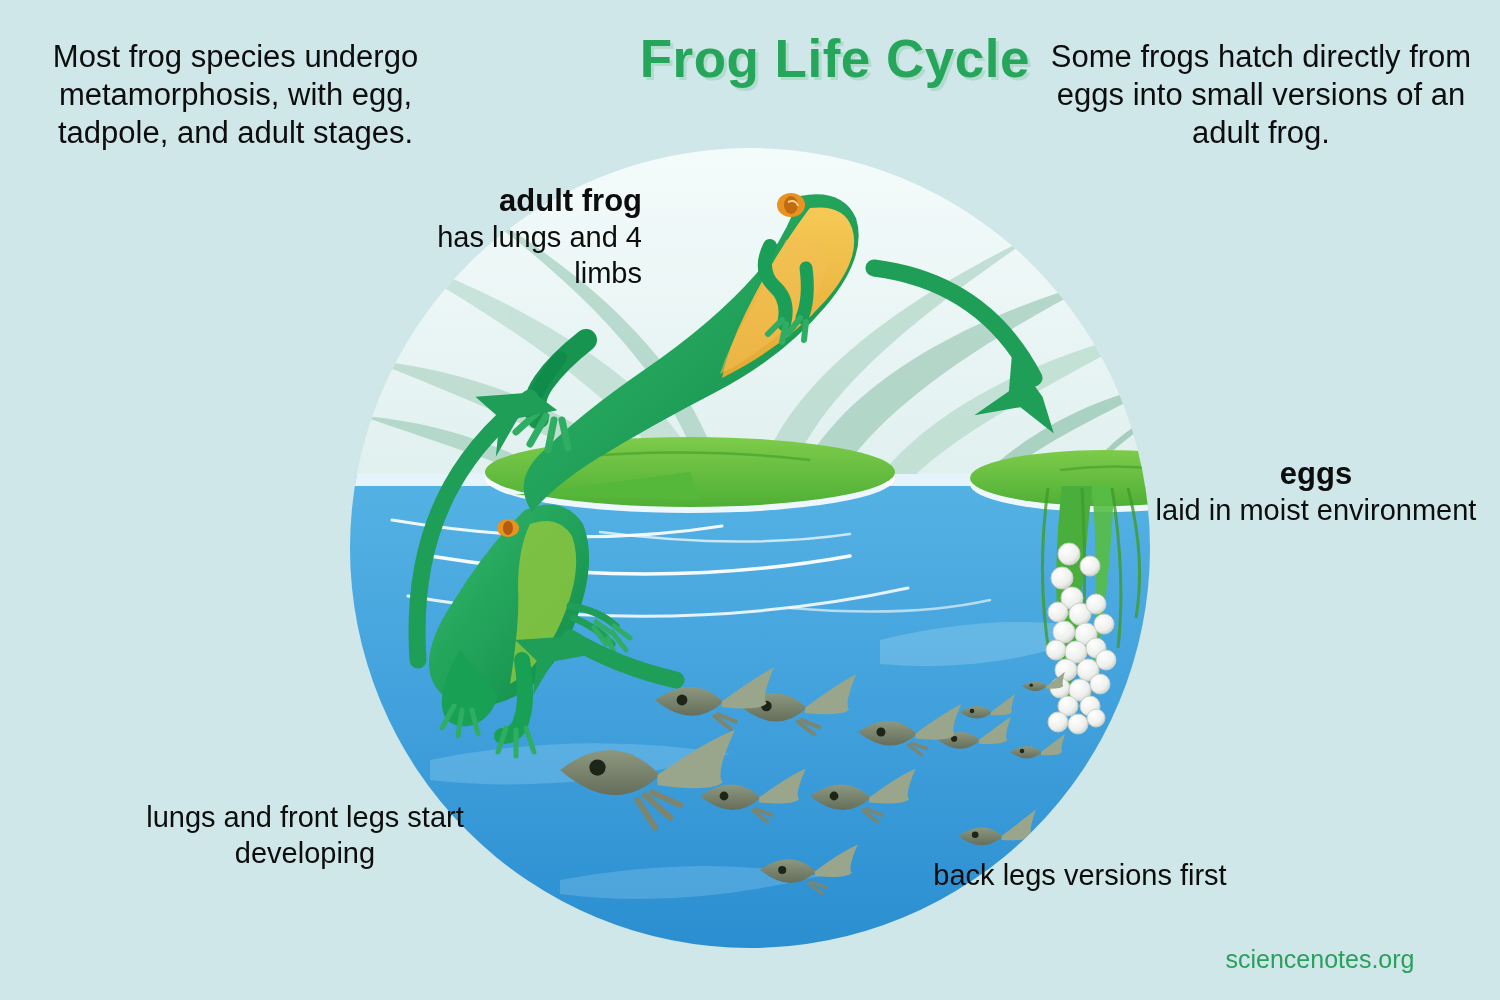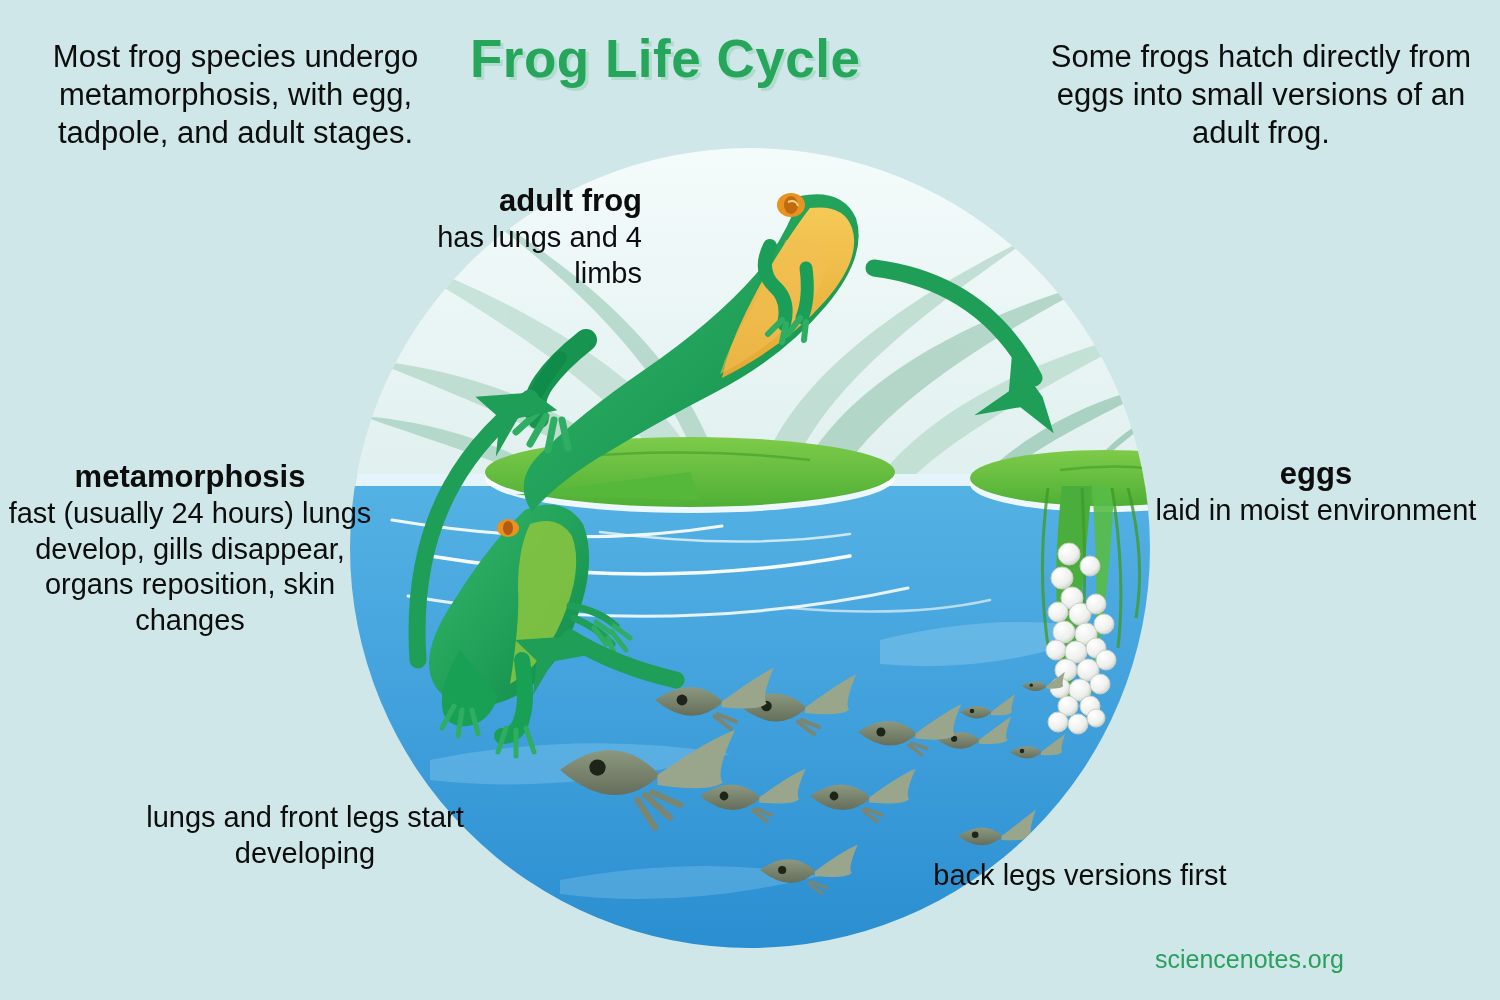--- a/index.html
+++ b/index.html
@@ -12,21 +12,21 @@
   }
   #stage{position:absolute;inset:0;width:1500px;height:1000px;}
 
   
   .txt{position:absolute;color:#0d0d0d;line-height:1.23;}
 
   #caption-left{left:8px;top:38px;width:455px;text-align:center;font-size:31px;}
   #caption-right{left:1030px;top:38px;width:462px;text-align:center;font-size:31px;}
 
   #title{
-    position:absolute;left:470px;top:28px;width:560px;text-align:left;
+    position:absolute;left:470px;top:28px;width:560px;text-align:right;
     font-size:53px;font-weight:bold;color:#26a65b;
     text-shadow:3px 3px 0 rgba(140,205,175,.45);
     letter-spacing:.5px;
   }
 
   #label-adult{left:362px;top:182px;width:280px;text-align:right;font-size:29px;}
   #label-adult .hd{font-size:31px;}
 
   #label-meta{left:8px;top:458px;width:364px;text-align:center;font-size:29px;}
   #label-meta .hd{font-size:31px;}
@@ -34,21 +34,21 @@
   #label-eggs{left:1140px;top:455px;width:352px;text-align:center;font-size:29px;}
   #label-eggs .hd{font-size:31px;}
 
   #label-tad{left:1095px;top:693px;width:396px;text-align:center;font-size:29px;}
   #label-tad .hd{font-size:31px;}
 
   #note-lungs{left:105px;top:800px;width:400px;text-align:center;font-size:29px;}
   #note-backlegs{left:930px;top:858px;width:300px;text-align:center;font-size:29px;}
 
   #watermark{
-    position:absolute;left:1155px;top:945px;width:330px;text-align:left;
+    position:absolute;left:1155px;top:945px;width:330px;text-align:center;
     font-size:25px;color:#2ba05e;
   }
   .hd{display:block;font-weight:bold;}
 </style>
 </head>
 <body>
 
 <div id="stage">
 
   <svg width="1500" height="1000" viewBox="0 0 1500 1000" style="position:absolute;left:0;top:0;">
@@ -350,24 +350,20 @@
 
   <div id="title">Frog Life Cycle</div>
 
   <div class="txt" id="caption-right">Some frogs hatch directly from eggs into small versions of an adult frog.</div>
 
   <div class="txt" id="label-adult">
     <span class="hd">adult frog</span>
     <span>has lungs and 4 limbs</span>
   </div>
 
-  <div class="txt" id="label-meta">
-    <span class="hd">metamorphosis</span>
-    <span>fast (usually 24 hours) lungs develop, gills disappear, organs reposition, skin changes</span>
-  </div>
 
   <div class="txt" id="label-eggs">
     <span class="hd">eggs</span>
     <span>laid in moist environment</span>
   </div>
 
 
   <div class="txt" id="note-lungs">lungs and front legs start developing</div>
 
   <div class="txt" id="note-backlegs">back legs versions first</div>

